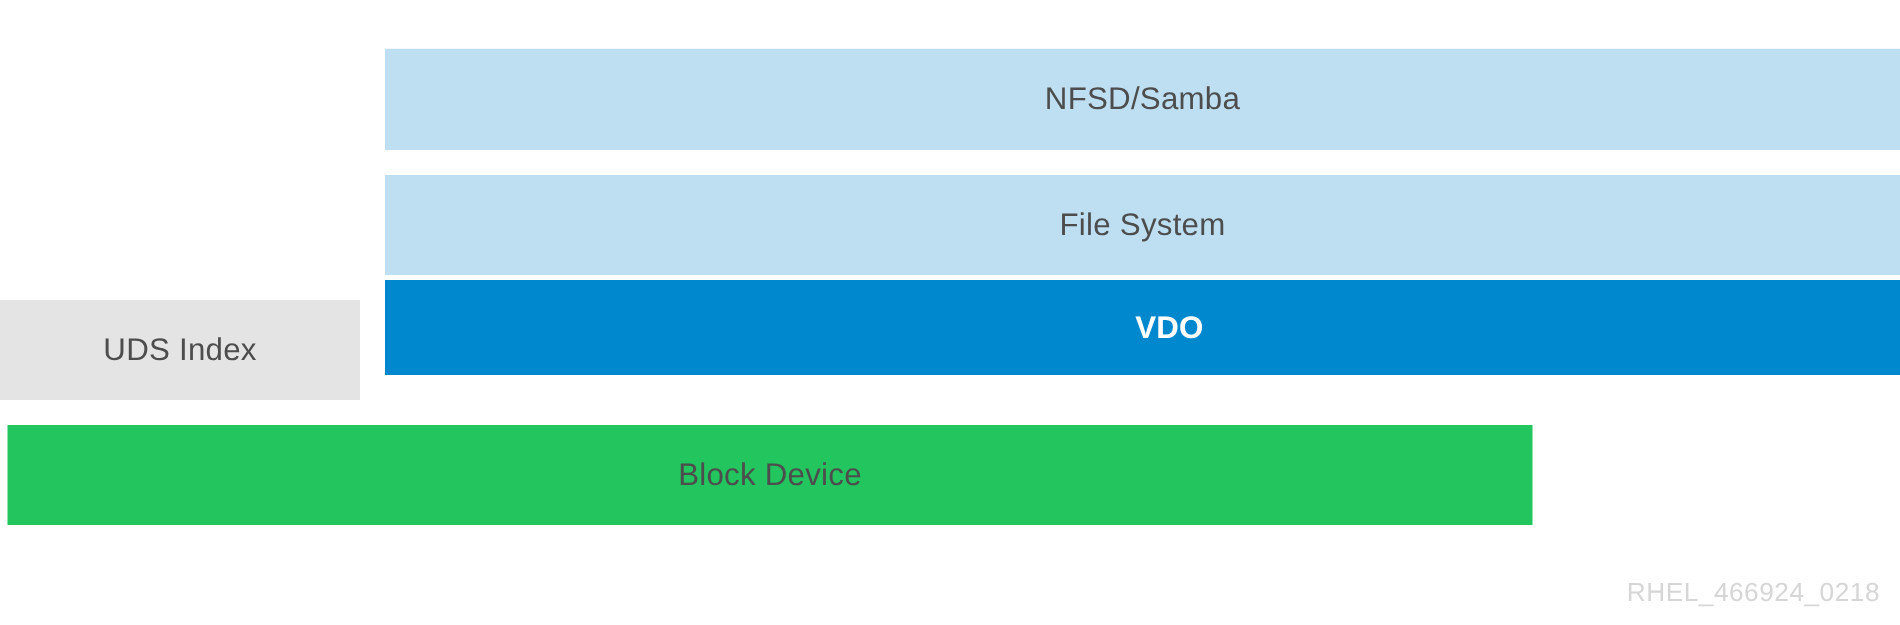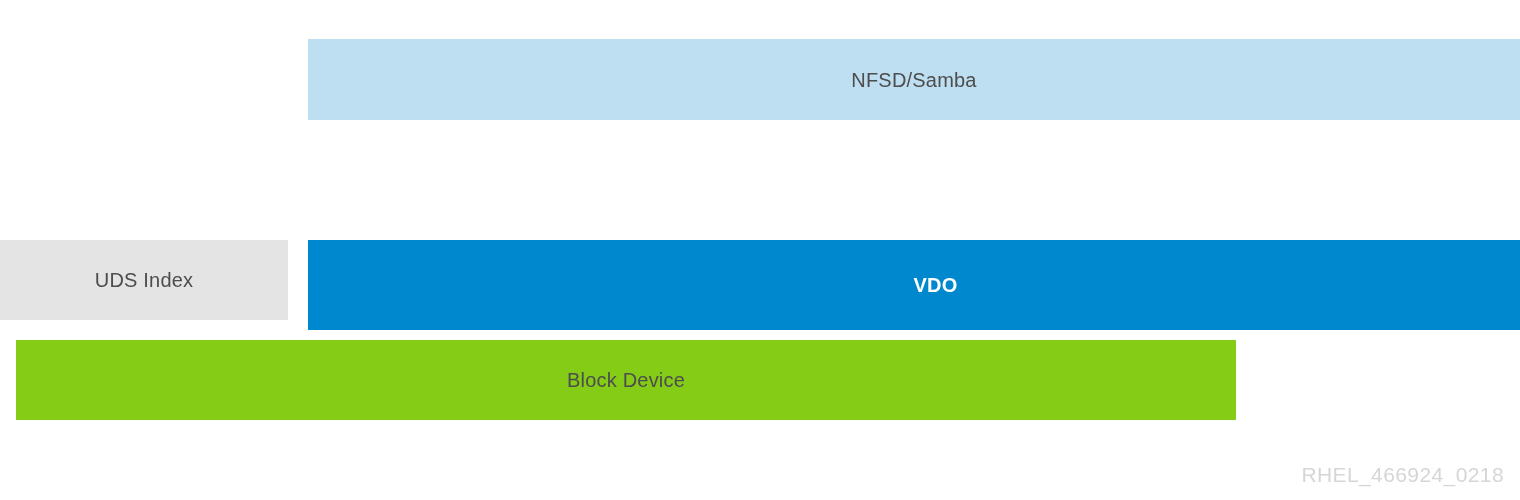--- a/index.html
+++ b/index.html
@@ -25,21 +25,21 @@
 
   .layer-box {
     position: absolute;
     display: flex;
     align-items: center;
     justify-content: center;
     box-sizing: border-box;
   }
 
   .layer-label {
-    font-size: 20px;
+    font-size: 25px;
     letter-spacing: 0.2px;
     line-height: 1;
     white-space: nowrap;
   }
 
   
   #box-nfsd-samba {
     left: 308px;
     top: 39px;
     width: 1212px;
@@ -65,38 +65,38 @@
     width: 288px;
     height: 80px;
     background: #e4e4e4;
     text-align: right;
   }
   #box-uds-index .layer-label { color: #4d4d4d; }
 
   
   #box-vdo {
     left: 308px;
-    top: 240px;
+    top: 224px;
     width: 1212px;
-    height: 90px;
+    height: 76px;
     background: #0088ce;
     padding-left: 43px;
   }
   #box-vdo .layer-label {
     color: #ffffff;
     font-weight: bold;
   }
 
   
   #box-block-device {
-    left: 16px;
+    left: 6px;
     top: 340px;
     width: 1220px;
     height: 80px;
-    background: #84cc16;
+    background: #22c55e;
   }
   #box-block-device .layer-label { color: #4d4d4d; }
 
   
   #doc-watermark {
     position: absolute;
     right: 16px;
     bottom: 13px;
     font-size: 21px;
     color: #d6d6d6;
@@ -106,20 +106,23 @@
 </style>
 </head>
 <body>
 
 <div id="diagram">
 
   <div class="layer-box" id="box-nfsd-samba">
     <span class="layer-label">NFSD/Samba</span>
   </div>
 
+  <div class="layer-box" id="box-file-system">
+    <span class="layer-label">File System</span>
+  </div>
 
   <div class="layer-box" id="box-uds-index">
     <span class="layer-label">UDS Index</span>
   </div>
 
   <div class="layer-box" id="box-vdo">
     <span class="layer-label">VDO</span>
   </div>
 
   <div class="layer-box" id="box-block-device">

